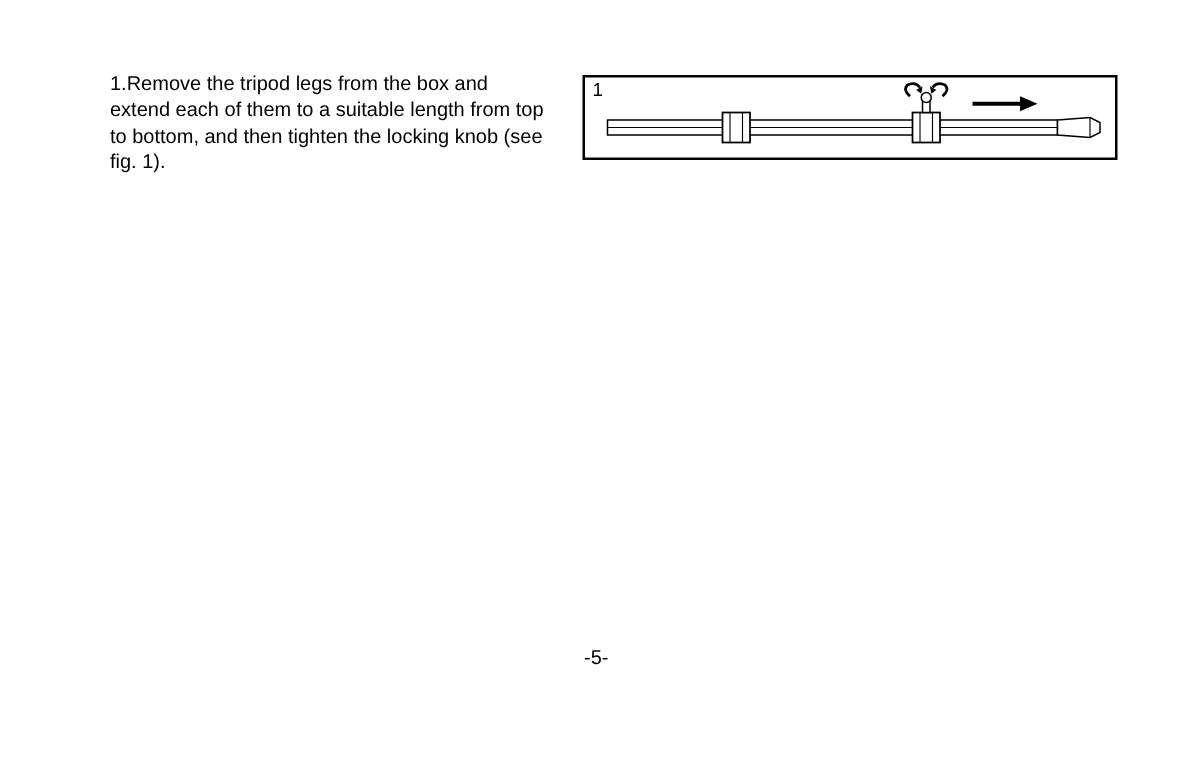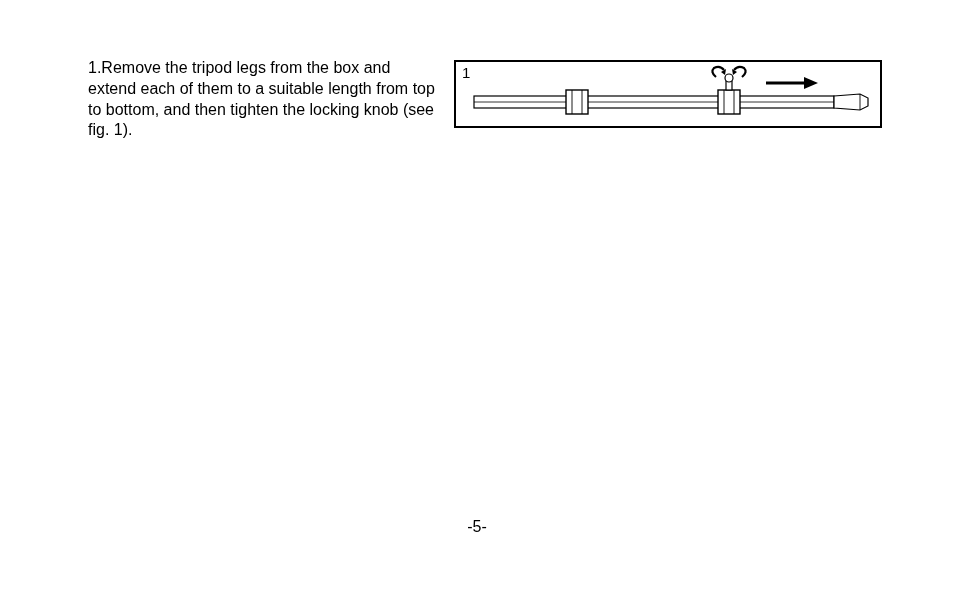--- a/index.html
+++ b/index.html
@@ -23,21 +23,21 @@
       padding: 4px 6px;
       margin-bottom: 6px;
     }
     .heading-text {
       font-size: 22px;
       font-weight: 400;
       color: #000;
     }
     .content-row {
       display: flex;
-      gap: 18px;
+      gap: 30px;
       align-items: flex-start;
     }
     .instruction-col {
       flex: 0 0 348px;
       font-size: 16px;
       line-height: 1.3;
       color: #000;
     }
     .figure-col {
       flex: 1;

